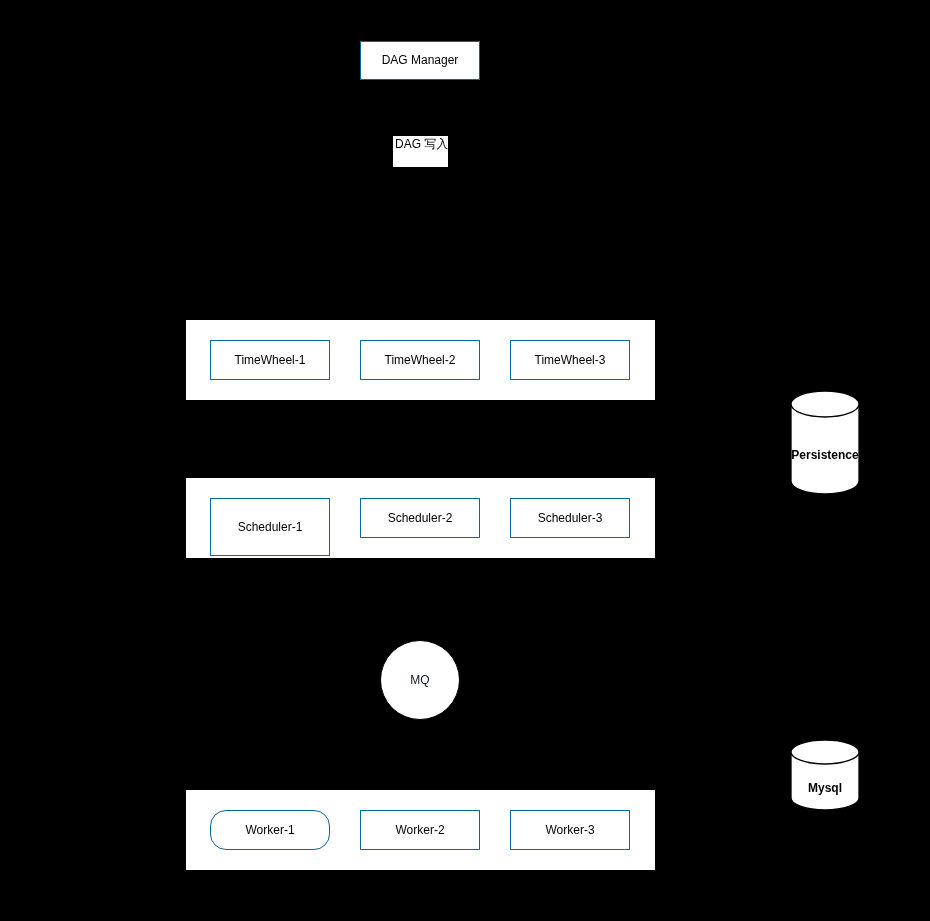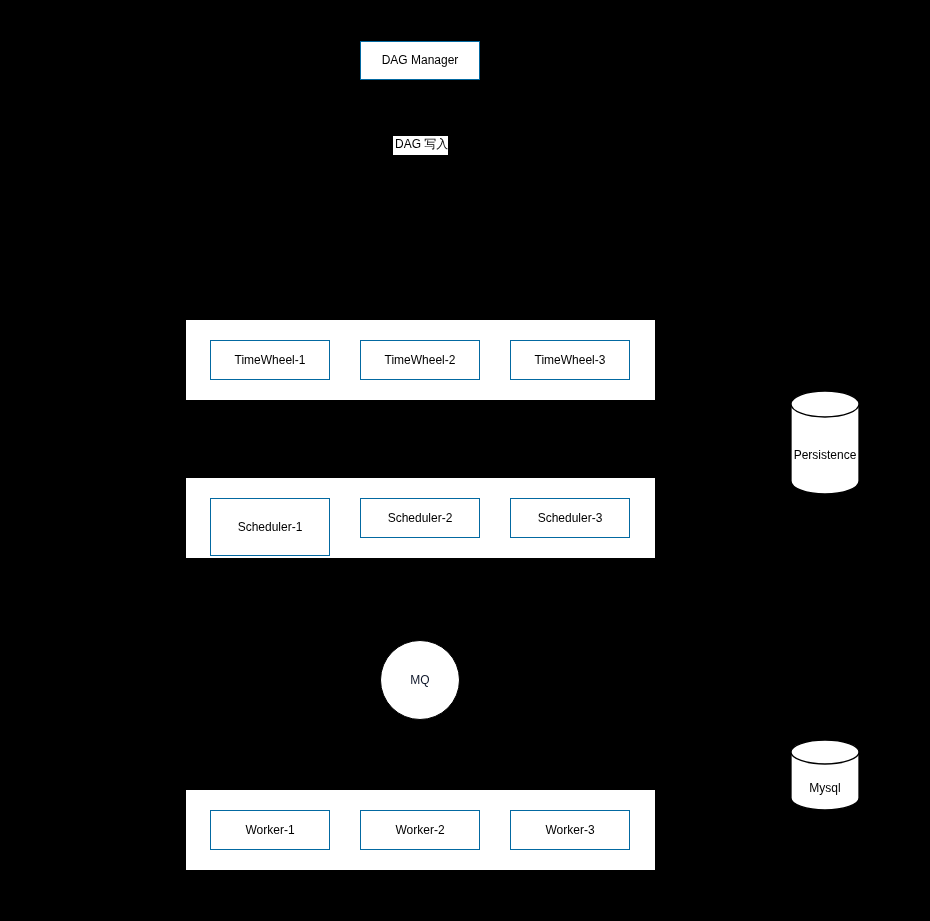--- a/index.html
+++ b/index.html
@@ -67,20 +67,21 @@
     align-items: center;
     justify-content: center;
     color: #0f172a;
     font-size: 12px;
     font-family: "Liberation Sans", sans-serif;
   }
 
   
   .cylinder {
     position: absolute;
+    font-weight: bold;
   }
   .cylinder svg {
     position: absolute;
     left: 0;
     top: 0;
     display: block;
   }
   .cyl-label {
     position: absolute;
     left: 0;
@@ -152,21 +153,21 @@
 
     <g>
       <path d="M655,830 L740,830 L740,890 L785,890" fill="none" stroke="#000000" stroke-width="1.4" marker-end="url(#arrowhead)"></path>
     </g>
   </svg>
 
   <div class="node" style="left:360px; top:41px; width:120px; height:39px;">
     <span>DAG Manager</span>
   </div>
 
-  <div class="edge-label" style="left:393px; top:136px; width:55px; height:19px;">
+  <div class="edge-label" style="left:393px; top:136px; width:55px; height:31px;">
     <span>DAG 写入</span>
   </div>
 
 
   <div class="group" style="left:186px; top:320px; width:469px; height:80px;">
   </div>
   <div class="node" style="left:210px; top:340px; width:120px; height:40px;">
     <span>TimeWheel-1</span>
   </div>
   <div class="node" style="left:360px; top:340px; width:120px; height:40px;">
@@ -187,21 +188,21 @@
   <div class="node" style="left:510px; top:498px; width:120px; height:40px;">
     <span>Scheduler-3</span>
   </div>
 
   <div class="circle" style="left:380px; top:640px; width:80px; height:80px;">
     <span>MQ</span>
   </div>
 
   <div class="group" style="left:186px; top:790px; width:469px; height:80px;">
   </div>
-  <div class="node" style="left:210px; top:810px; width:120px; height:40px;">
+  <div class="node" style="left:210px; top:810px; width:120px; height:40px;border-radius:16px;">
     <span>Worker-1</span>
   </div>
   <div class="node" style="left:360px; top:810px; width:120px; height:40px;">
     <span>Worker-2</span>
   </div>
   <div class="node" style="left:510px; top:810px; width:120px; height:40px;">
     <span>Worker-3</span>
   </div>
 
   <div class="cylinder" style="left:790px; top:390px; width:70px; height:105px;">

